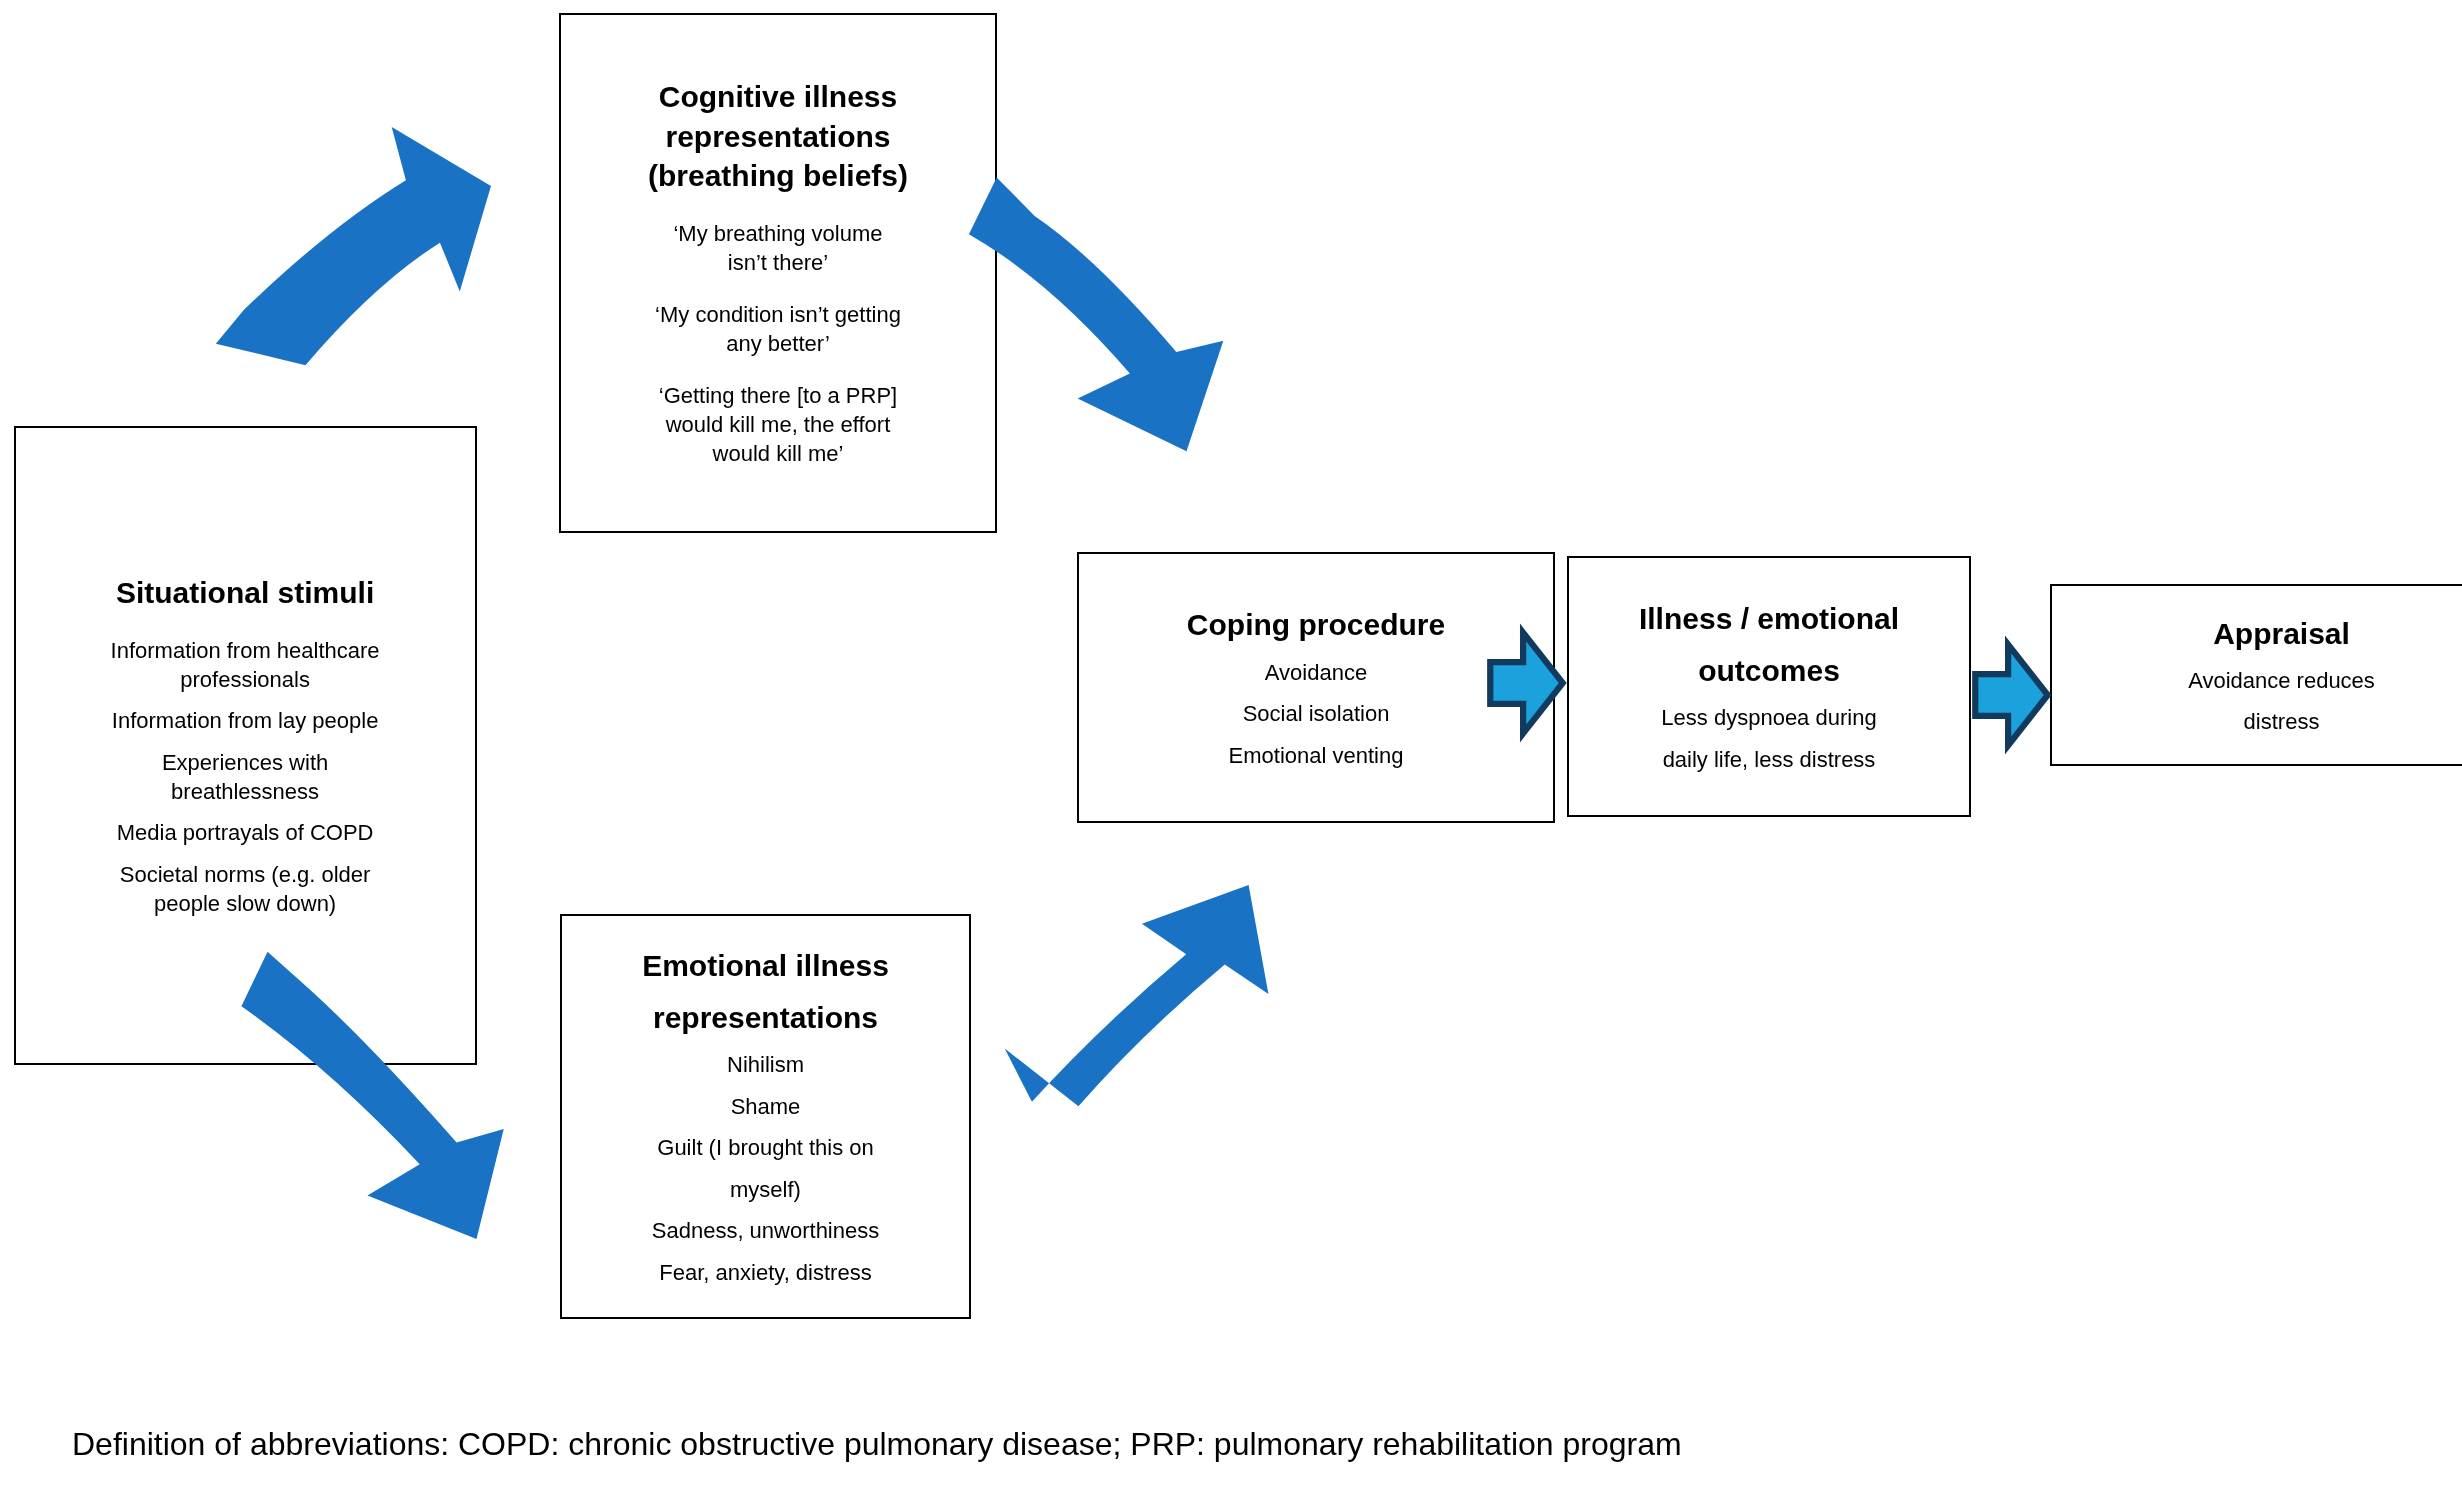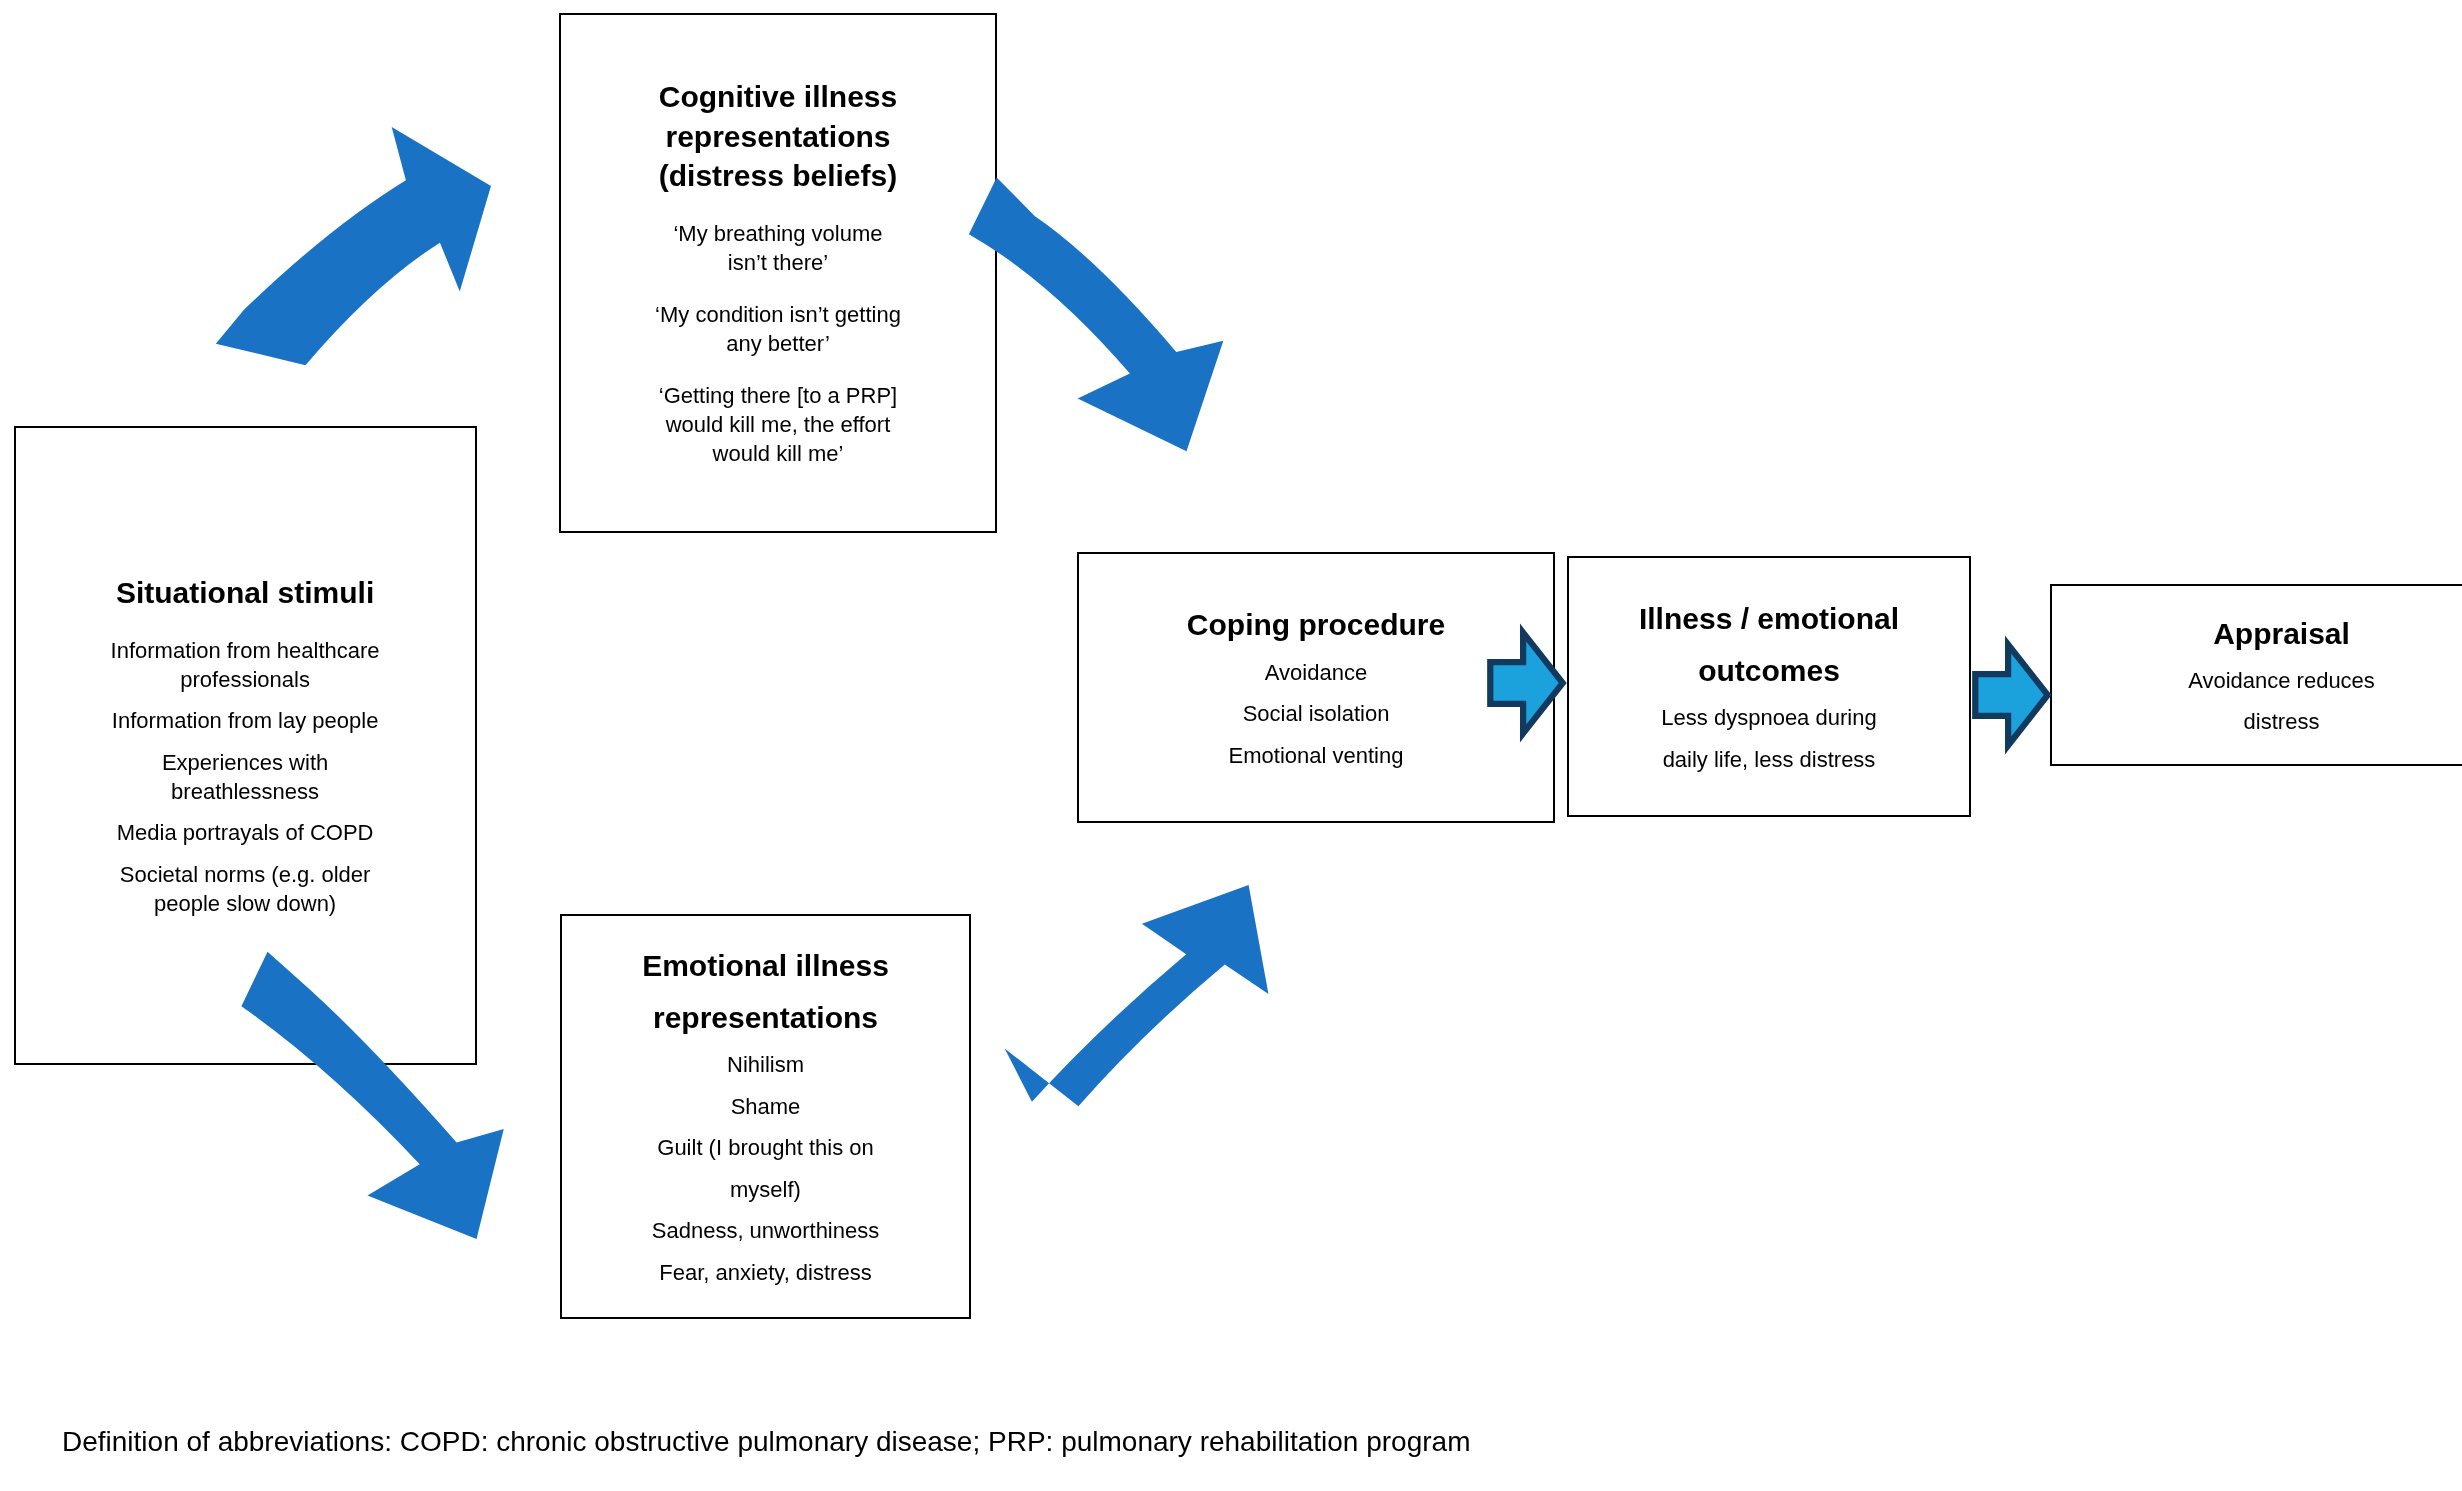--- a/index.html
+++ b/index.html
@@ -59,23 +59,23 @@
   }
   #arrow-stim-to-cog  { left: 210px;  top: 111px;  width: 318px;  height: 261px; }
   #arrow-cog-to-cope  { left: 965px; top: 165px;  width: 341px;  height: 289px; }
   #arrow-stim-to-emo  { left: 238px;  top: 937px; width: 318px;  height: 301px; }
   #arrow-emo-to-cope  { left: 999px; top: 834px; width: 329px;  height: 278px; }
   #arrow-cope-to-out  { left: 1488px; top: 629px; width: 77px;  height: 108px; }
   #arrow-out-to-appr  { left: 1973px; top: 641px; width: 77px;  height: 108px; }
 
   #footer-note {
     position: absolute;
-    left: 62px;
+    left: 72px;
     top: 1424px;
-    font-size: 28px;
+    font-size: 32px;
     line-height: 1.3;
     white-space: nowrap;
   }
 </style>
 </head>
 <body>
 
 <div id="stage">
 
   <div class="box" id="box-situational">
@@ -91,21 +91,21 @@
     <div class="gap-sm"></div>
     <div class="line">Media portrayals of COPD</div>
     <div class="gap-sm"></div>
     <div class="line">Societal norms (e.g. older</div>
     <div class="line">people slow down)</div>
   </div>
 
   <div class="box" id="box-cognitive">
     <div class="title">Cognitive illness</div>
     <div class="title">representations</div>
-    <div class="title">(distress beliefs)</div>
+    <div class="title">(breathing beliefs)</div>
     <div class="gap-md"></div>
     <div class="line">‘My breathing volume</div>
     <div class="line">isn’t there’</div>
     <div class="gap-md"></div>
     <div class="line">‘My condition isn’t getting</div>
     <div class="line">any better’</div>
     <div class="gap-md"></div>
     <div class="line">‘Getting there [to a PRP]</div>
     <div class="line">would kill me, the effort</div>
     <div class="line">would kill me’</div>

